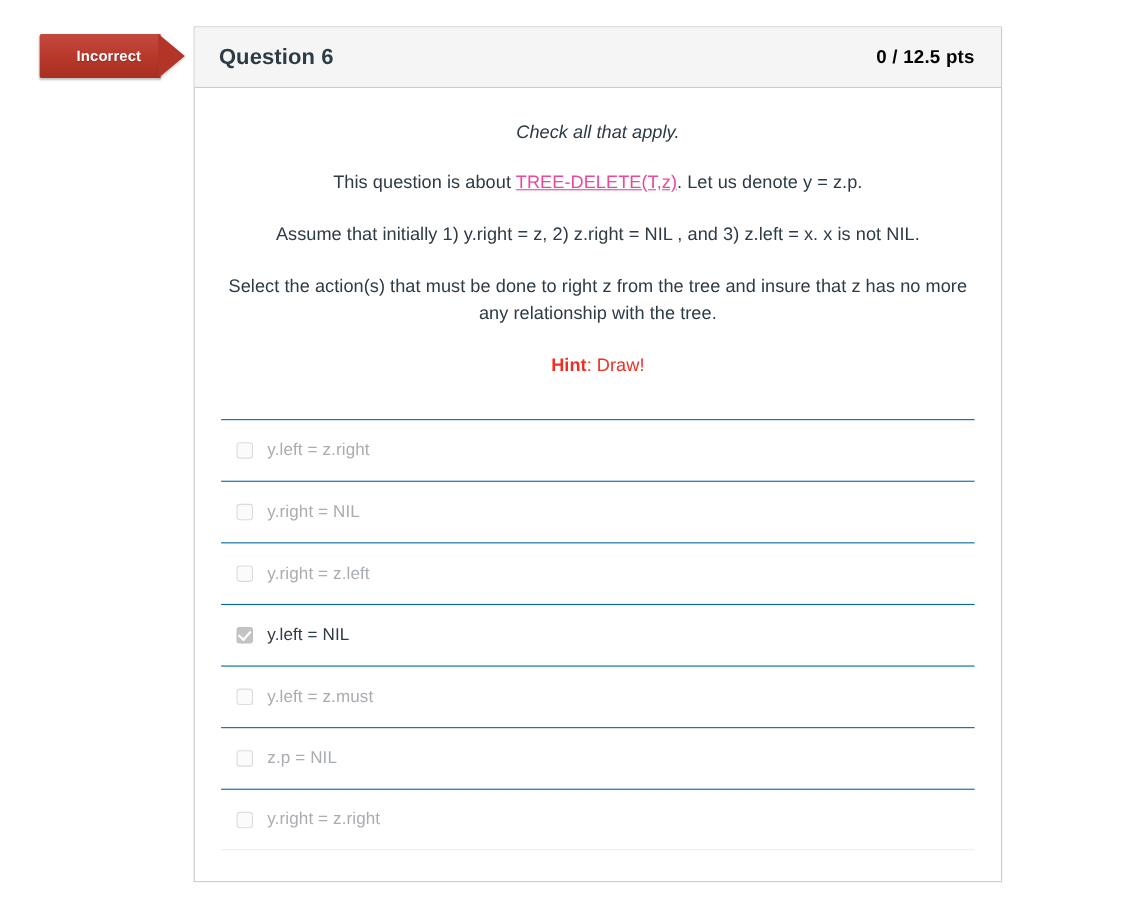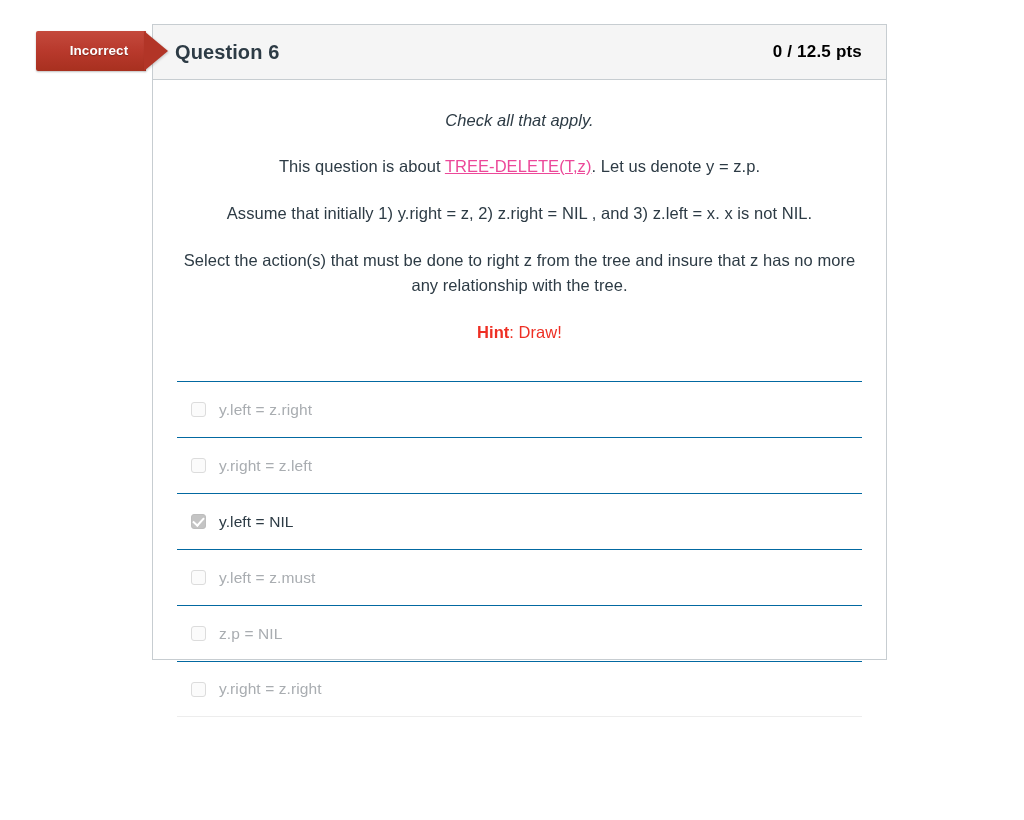--- a/index.html
+++ b/index.html
@@ -61,24 +61,24 @@
     color: #ffffff;
     font-size: 13.5px;
     font-weight: bold;
     letter-spacing: 0.1px;
     text-shadow: 0 1px 1px rgba(0,0,0,0.3);
   }
 
   
   .question-card {
     position: absolute;
-    left: 152px;
+    left: 176px;
     top: 24px;
     width: 735px;
-    height: 636px;
+    height: 778px;
     background: #ffffff;
     border: 1px solid #c7cdd1;
     box-sizing: border-box;
   }
 
   .question-header {
     position: relative;
     height: 55px;
     background: #f5f5f5;
     border-bottom: 1px solid #c7cdd1;
@@ -206,20 +206,24 @@
         <span class="hint-word">Hint</span><span>: Draw!</span>
       </p>
 
       <div class="answers">
           <div class="answer-row">
             <span class="cb unchecked"></span>
             <span class="answer-label">y.left = z.right</span>
           </div>
           <div class="answer-row">
             <span class="cb unchecked"></span>
+            <span class="answer-label">y.right = NIL</span>
+          </div>
+          <div class="answer-row">
+            <span class="cb unchecked"></span>
             <span class="answer-label">y.right = z.left</span>
           </div>
           <div class="answer-row selected">
             <span class="cb checked">
               <span class="tick"></span>
             </span>
             <span class="answer-label">y.left = NIL</span>
           </div>
           <div class="answer-row">
             <span class="cb unchecked"></span>

